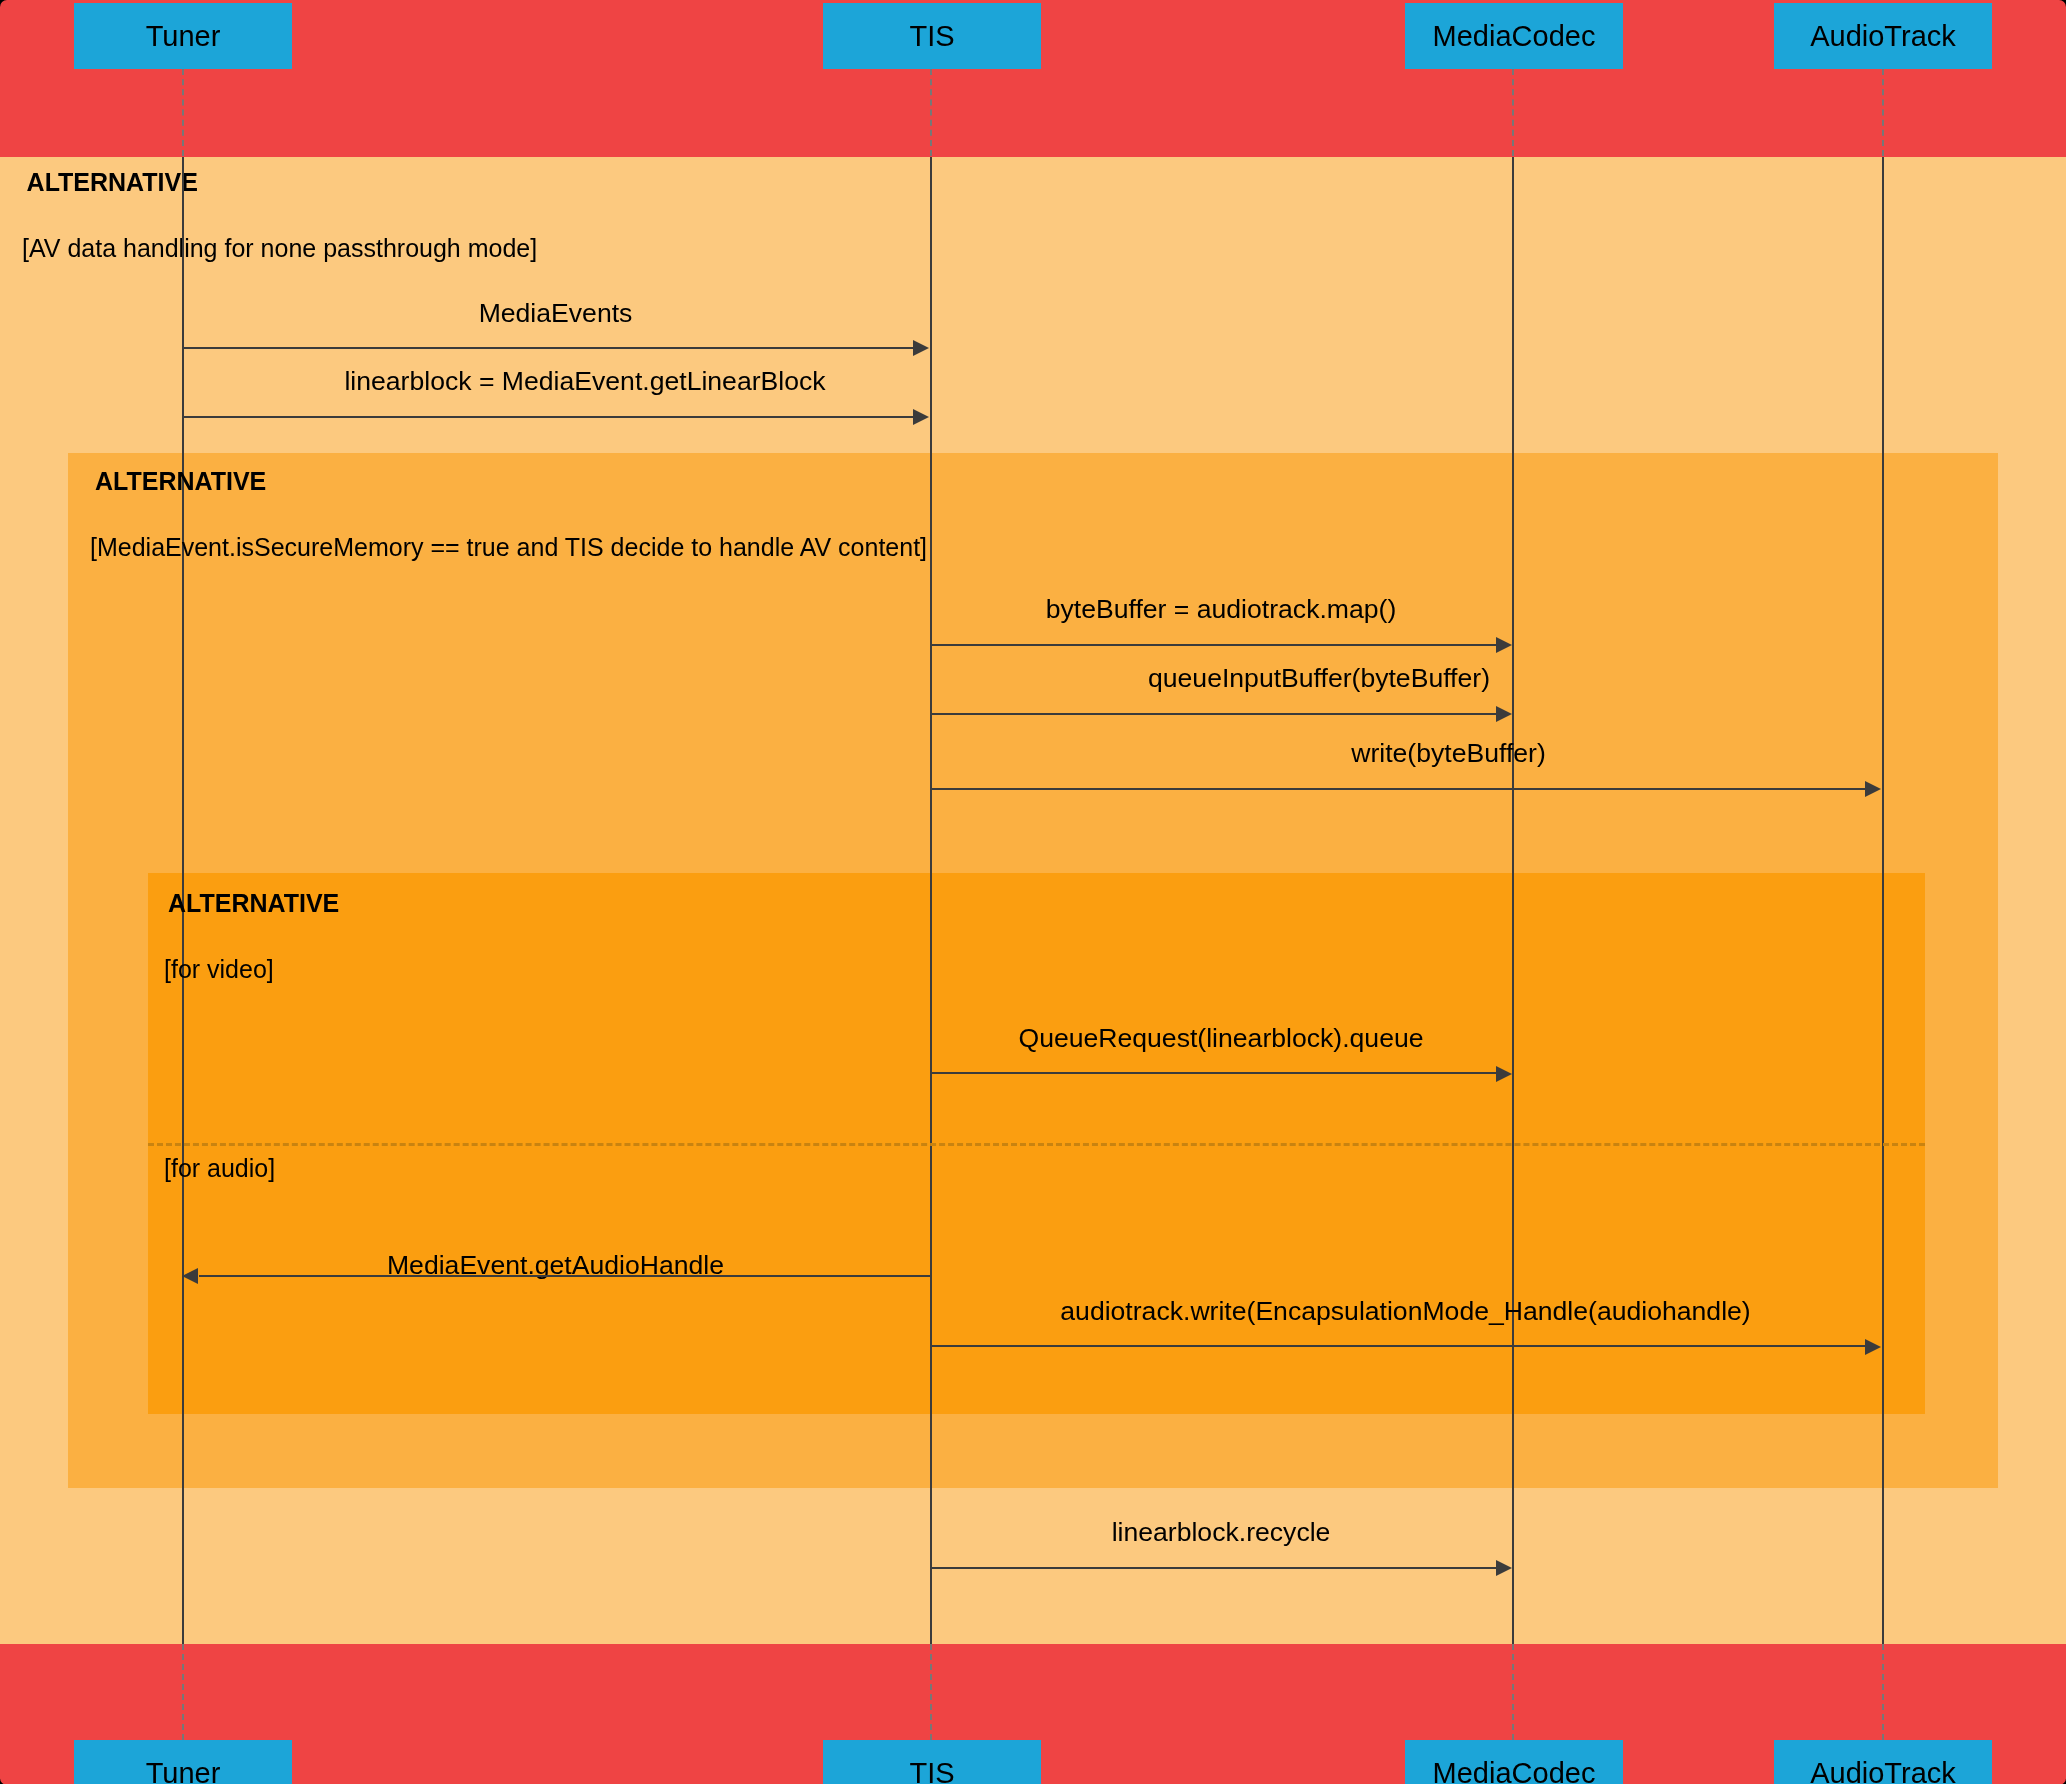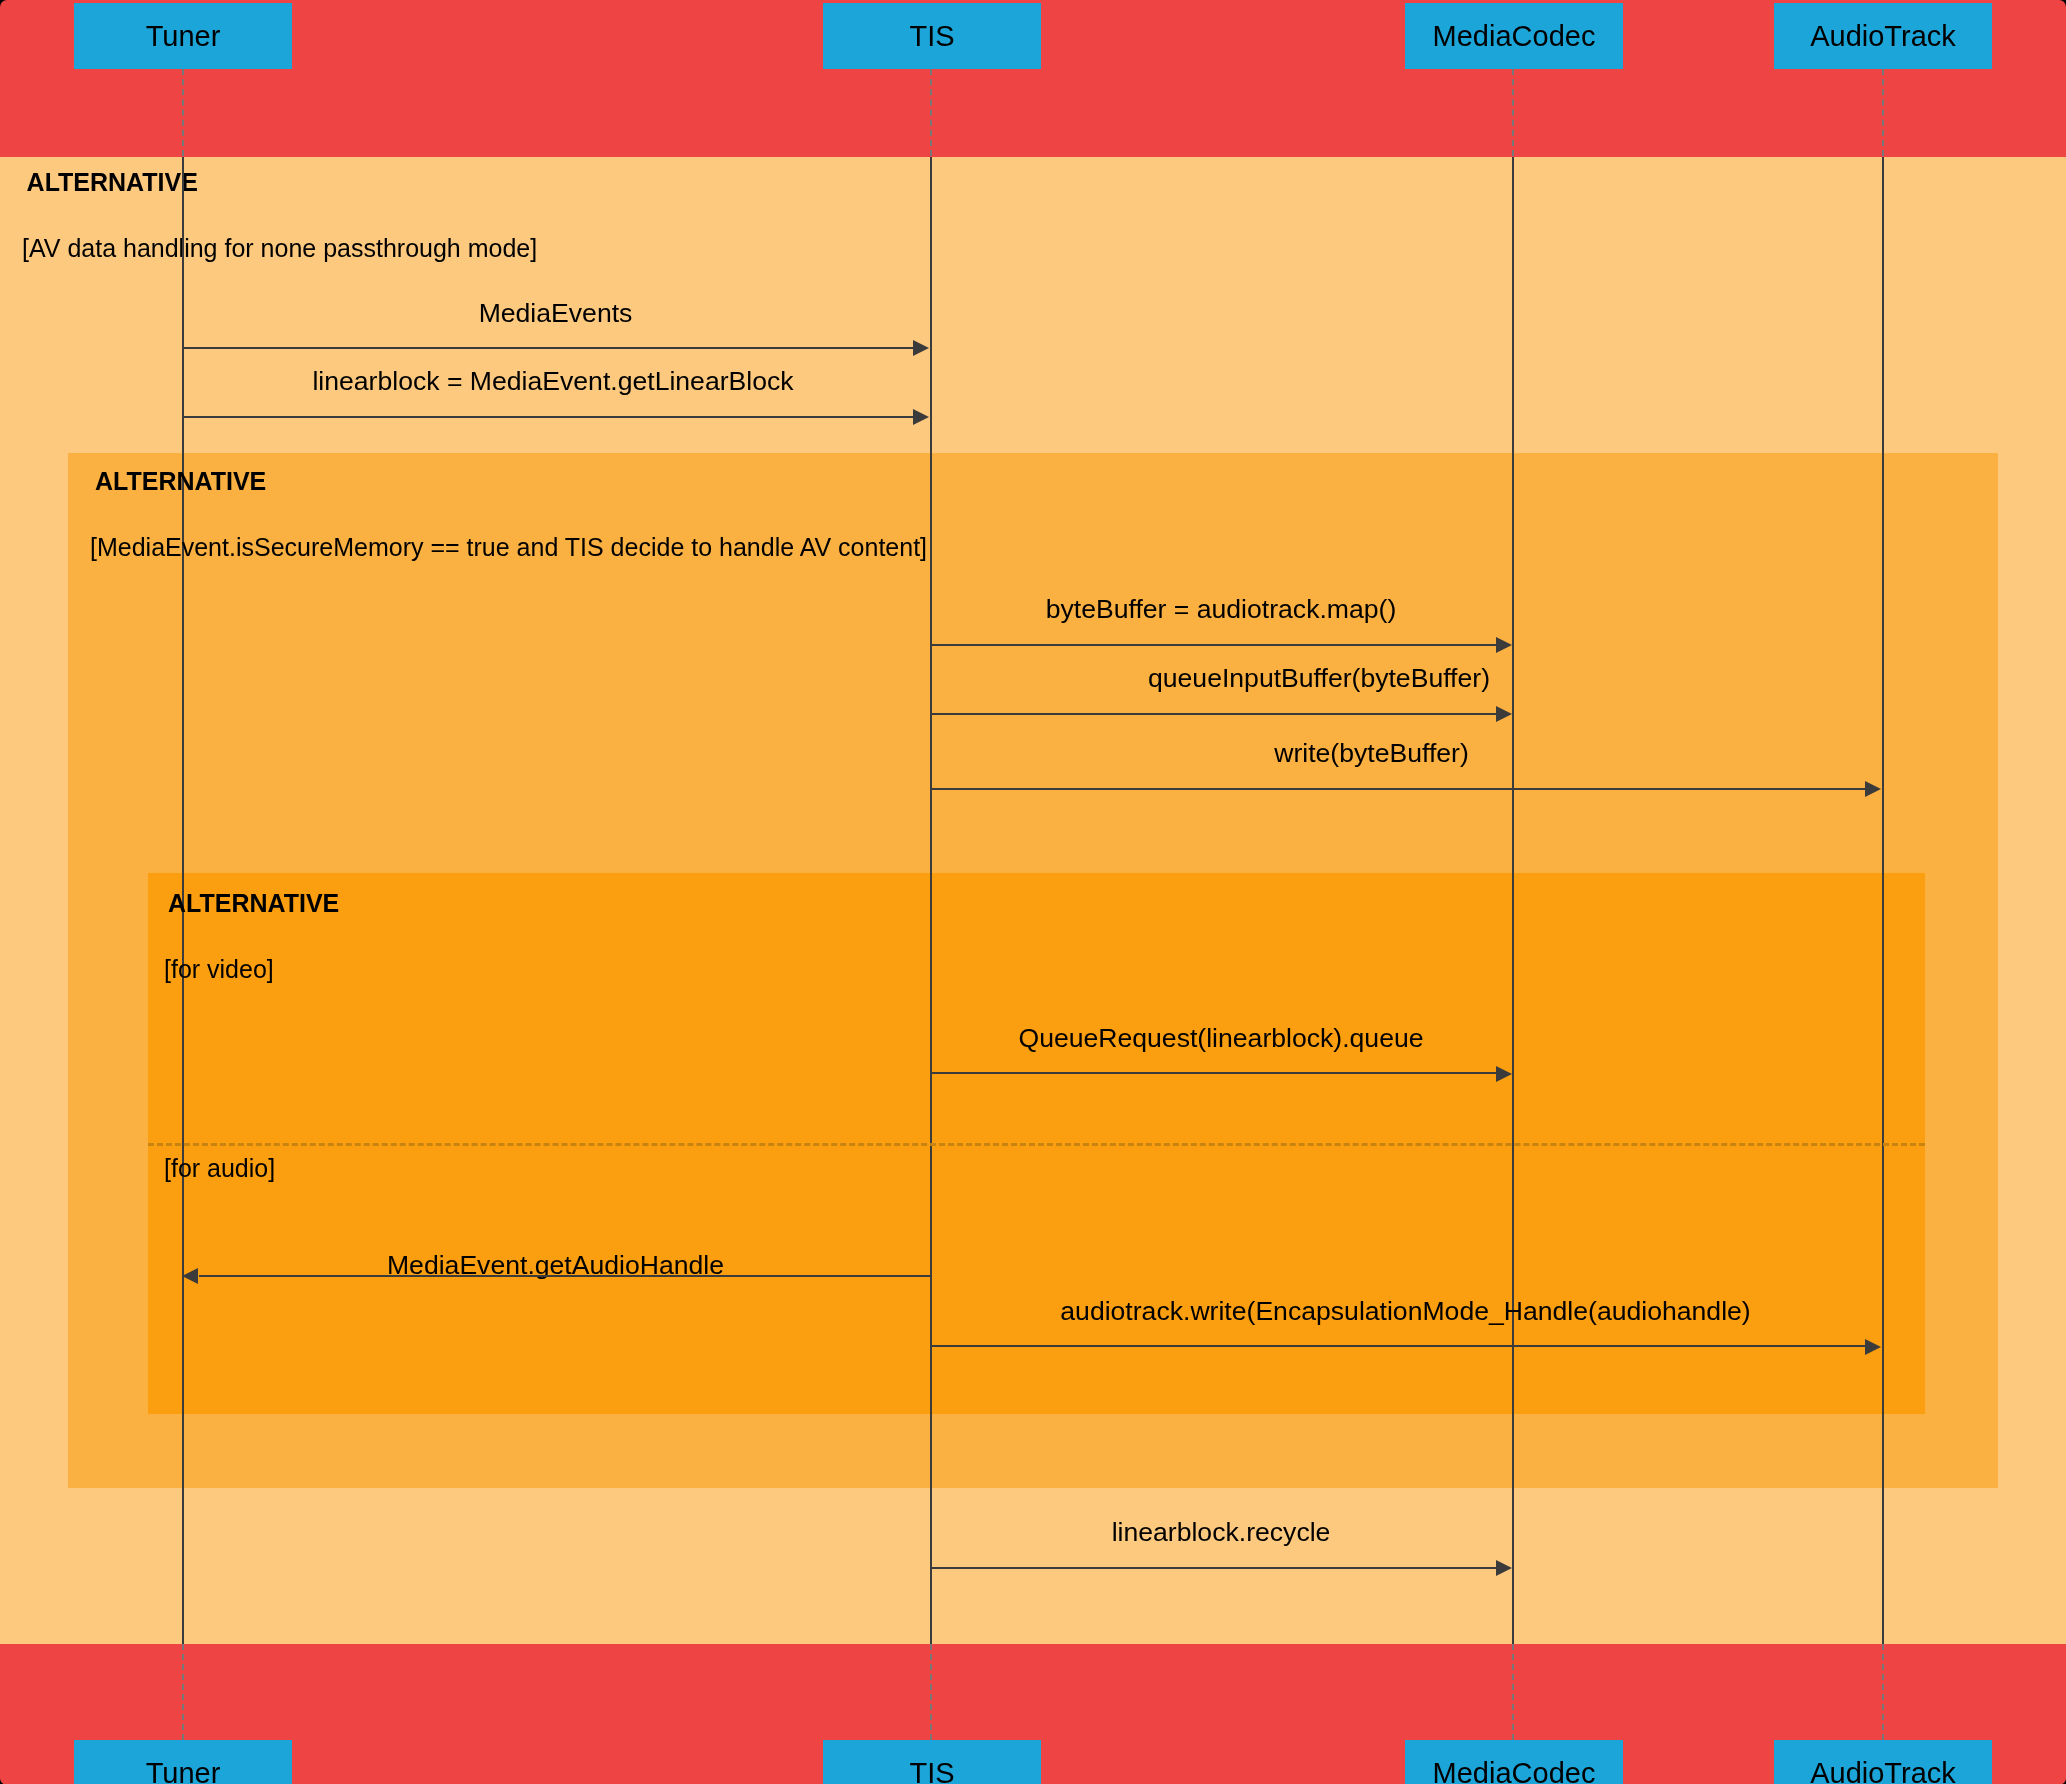--- a/index.html
+++ b/index.html
@@ -133,21 +133,21 @@
 
   <div class="lifeline" style="left:182px; top:157px; height:1487px;"></div>
   <div class="lifeline" style="left:930px; top:157px; height:1487px;"></div>
   <div class="lifeline" style="left:1512px; top:157px; height:1487px;"></div>
   <div class="lifeline" style="left:1882px; top:157px; height:1487px;"></div>
 
   <div class="msg-label" style="left:182px; top:298px; width:747px;">MediaEvents</div>
   <div class="msg-line" style="left:182px; top:347px; width:731px;"></div>
   <div class="arrowhead right" style="left:913px; top:340px;"></div>
 
-  <div class="msg-label" style="left:182px; top:366px; width:742px;">linearblock = MediaEvent.getLinearBlock</div>
+  <div class="msg-label" style="left:182px; top:366px; width:742px;padding-left:32px;">linearblock = MediaEvent.getLinearBlock</div>
   <div class="msg-line" style="left:182px; top:416px; width:731px;"></div>
   <div class="arrowhead right" style="left:913px; top:409px;"></div>
 
   <div class="frag l1" style="left:68px; top:453px; width:1930px; height:1035px;"></div>
 
   <div class="lifeline" style="left:182px; top:453px; height:1035px;"></div>
   <div class="lifeline" style="left:930px; top:453px; height:1035px;"></div>
   <div class="lifeline" style="left:1512px; top:453px; height:1035px;"></div>
   <div class="lifeline" style="left:1882px; top:453px; height:1035px;"></div>
 
@@ -155,21 +155,21 @@
   <div class="frag-guard" style="left:90px; top:533px;">[MediaEvent.isSecureMemory == true and TIS decide to handle AV content]</div>
 
   <div class="msg-label" style="left:930px; top:594px; width:582px;">byteBuffer = audiotrack.map()</div>
   <div class="msg-line" style="left:930px; top:644px; width:566px;"></div>
   <div class="arrowhead right" style="left:1496px; top:637px;"></div>
 
   <div class="msg-label" style="left:908px; top:663px; width:582px;text-align:right;">queueInputBuffer(byteBuffer)</div>
   <div class="msg-line" style="left:930px; top:713px; width:566px;"></div>
   <div class="arrowhead right" style="left:1496px; top:706px;"></div>
 
-  <div class="msg-label" style="left:896px; top:738px; width:951px;">write(byteBuffer)</div>
+  <div class="msg-label" style="left:973px; top:738px; width:951px;">write(byteBuffer)</div>
   <div class="msg-line" style="left:930px; top:788px; width:935px;"></div>
   <div class="arrowhead right" style="left:1865px; top:781px;"></div>
 
   <div class="frag l2" style="left:148px; top:873px; width:1777px; height:541px;"></div>
 
   <div class="lifeline" style="left:182px; top:873px; height:541px;"></div>
   <div class="lifeline" style="left:930px; top:873px; height:541px;"></div>
   <div class="lifeline" style="left:1512px; top:873px; height:541px;"></div>
   <div class="lifeline" style="left:1882px; top:873px; height:541px;"></div>
 

